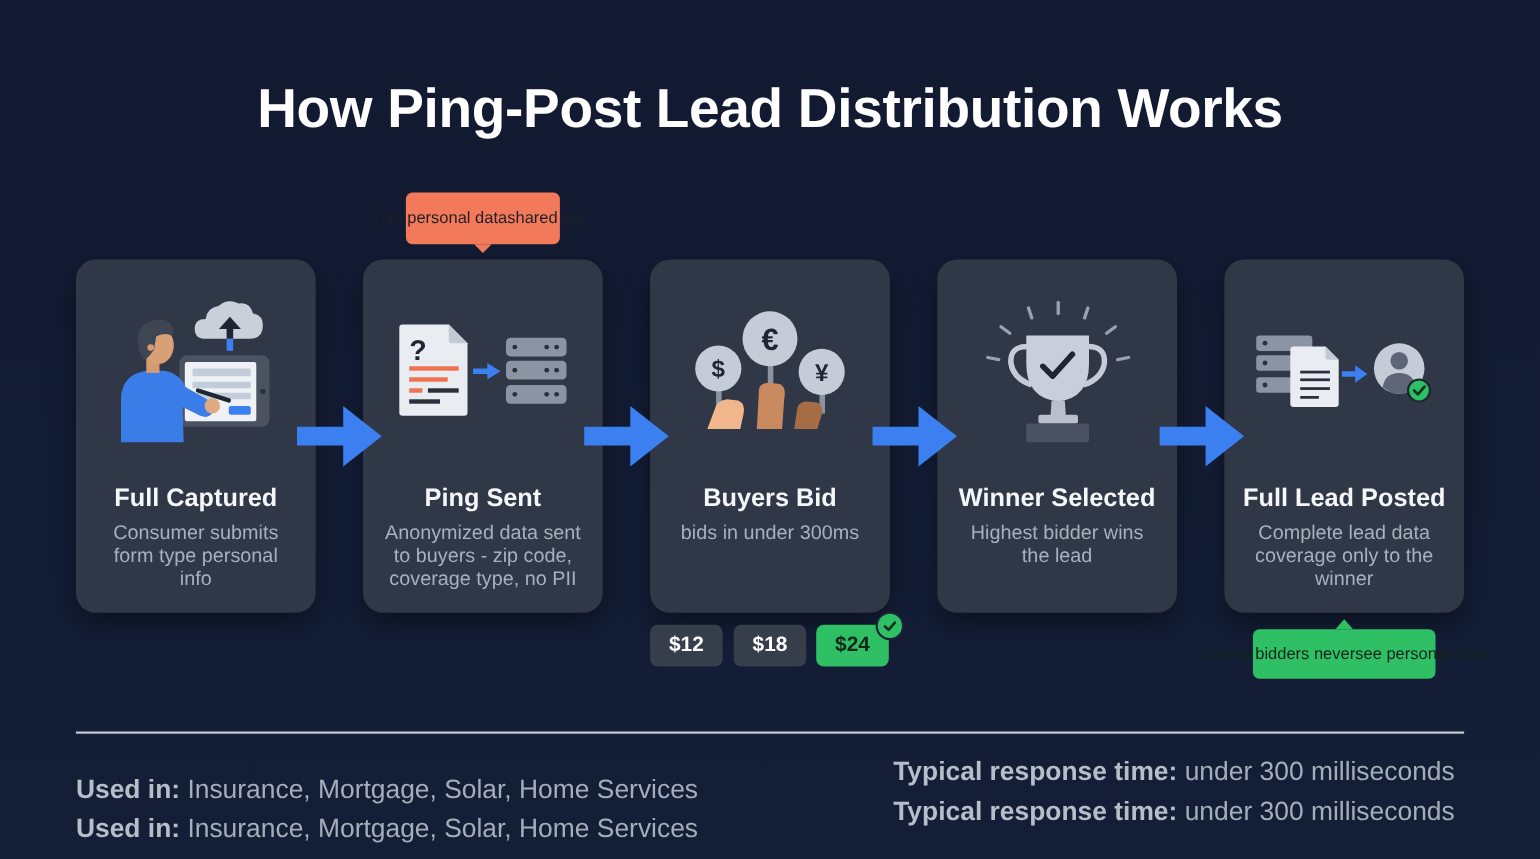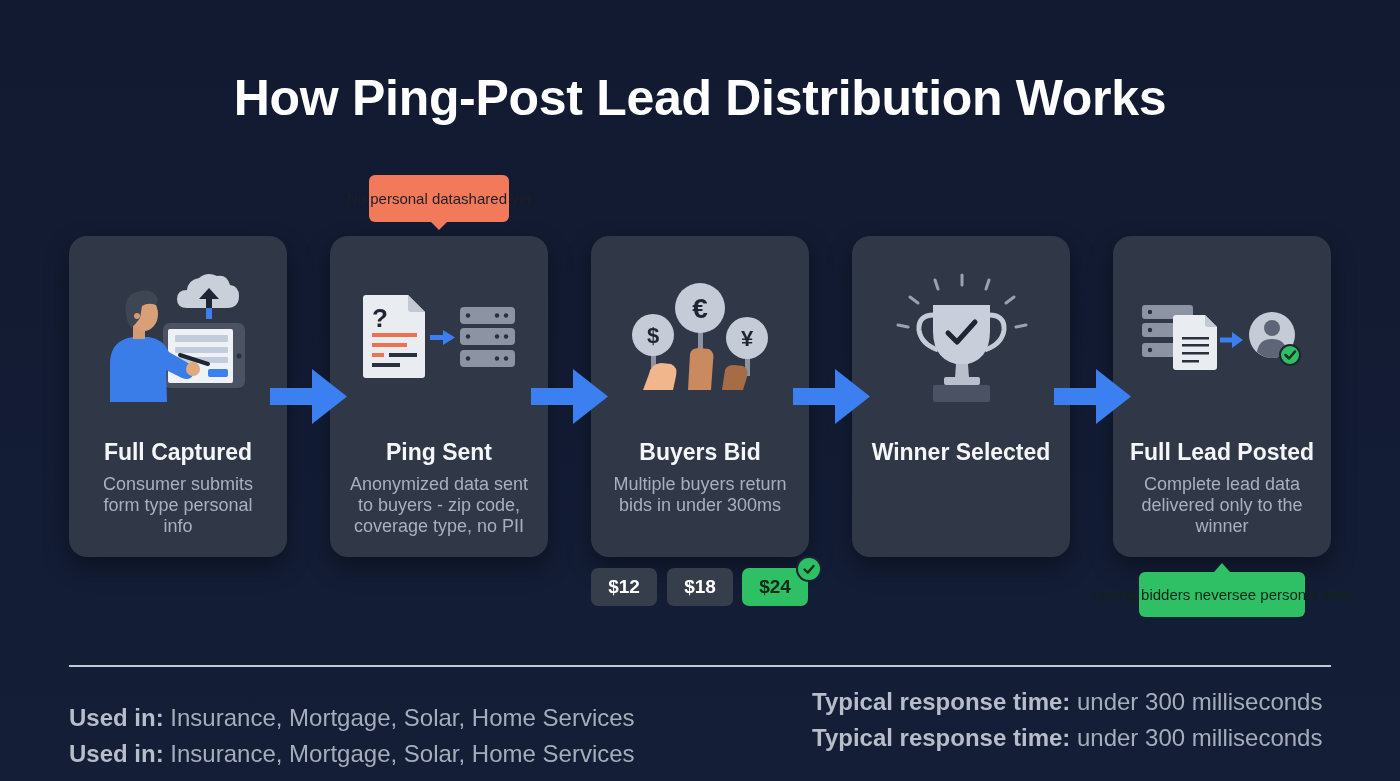--- a/index.html
+++ b/index.html
@@ -112,21 +112,20 @@
       <text x="109" y="82" text-anchor="middle" font-family="Liberation Sans, sans-serif" font-weight="700" font-size="28" fill="#1f2533">€</text>
       <rect x="154" y="118" width="5" height="22" fill="#8c94a3"></rect>
       <circle cx="156" cy="102" r="21" fill="#c5ccd8"></circle>
       <text x="156" y="110" text-anchor="middle" font-family="Liberation Sans, sans-serif" font-weight="700" font-size="22" fill="#1f2533">¥</text>
       <path d="M52,154 L58,138 Q60,128 70,127 L80,128 Q87,131 85,140 L82,154 Z" fill="#f2b68c"></path>
       <path d="M97,154 L99,118 Q100,112 108,112 L118,113 Q124,116 122,126 L120,154 Z" fill="#c88a5e"></path>
       <path d="M131,154 L134,134 Q136,129 143,129 L152,130 Q158,133 156,141 L152,154 Z" fill="#a56c45"></path>
     </svg>
     <div class="ctitle">Buyers Bid</div>
     <div class="cdesc">
-      <span>Multiple buyers return</span>
       <span>bids in under 300ms</span>
     </div>
   </div>
 
   <div class="card" style="left:852px">
     <svg class="icon" viewBox="0 0 218 180">
       <g stroke="#9aa2b0" stroke-width="3" stroke-linecap="round">
         <line x1="110" y1="39" x2="110" y2="49"></line>
         <line x1="83" y1="44" x2="86" y2="53"></line>
         <line x1="137" y1="44" x2="134" y2="53"></line>
@@ -137,20 +136,24 @@
       </g>
       <path d="M82,79 Q66,79 67,94 Q69,108 86,114" stroke="#c5ccd8" stroke-width="5" fill="none"></path>
       <path d="M137,79 Q153,79 152,94 Q150,108 133,114" stroke="#c5ccd8" stroke-width="5" fill="none"></path>
       <path d="M81,69 L138,69 L138,95 Q138,126 110,129 Q81,126 81,95 Z" fill="#c8cfda"></path>
       <polyline points="96,97 105,106 123,86" stroke="#1f2533" stroke-width="5" fill="none" stroke-linecap="round" stroke-linejoin="round"></polyline>
       <path d="M104,128 L116,128 L117,142 L103,142 Z" fill="#b9c0cc"></path>
       <rect x="92" y="141" width="36" height="8" rx="2" fill="#b9c0cc"></rect>
       <rect x="81" y="149" width="57" height="17" rx="2" fill="#4a5264"></rect>
     </svg>
     <div class="ctitle">Winner Selected</div>
+    <div class="cdesc">
+      <span>Highest bidder wins</span>
+      <span>the lead</span>
+    </div>
   </div>
 
   <div class="card" style="left:1113px">
     <svg class="icon" viewBox="0 0 218 180">
       <rect x="29" y="69" width="51" height="14" rx="3" fill="#8c94a3"></rect>
         <circle cx="37" cy="76" r="2.2" fill="#2a303c"></circle>
       <rect x="29" y="87" width="51" height="14" rx="3" fill="#8c94a3"></rect>
         <circle cx="37" cy="94" r="2.2" fill="#2a303c"></circle>
       <rect x="29" y="107" width="51" height="14" rx="3" fill="#8c94a3"></rect>
         <circle cx="37" cy="114" r="2.2" fill="#2a303c"></circle>
@@ -163,21 +166,21 @@
       <polygon points="107,101.5 119,101.5 119,96 130,104 119,112 119,106.5 107,106.5" fill="#3c7ff0"></polygon>
       <circle cx="159" cy="99" r="23" fill="#c5ccd8"></circle>
       <circle cx="159" cy="92" r="8" fill="#5d6576"></circle>
       <path d="M144,116 Q146,103 159,103 Q172,103 174,116 Q167,122 159,122 Q151,122 144,116 Z" fill="#5d6576"></path>
       <circle cx="177" cy="119" r="10" fill="#2fbf64" stroke="#1f2533" stroke-width="2"></circle>
       <polyline points="172.5,119 176,122.5 182,115.5" stroke="#163321" stroke-width="2.5" fill="none" stroke-linecap="round" stroke-linejoin="round"></polyline>
     </svg>
     <div class="ctitle">Full Lead Posted</div>
     <div class="cdesc">
       <span>Complete lead data</span>
-      <span>delivered only to the</span>
+      <span>coverage only to the</span>
       <span>winner</span>
     </div>
   </div>
 
   <svg class="arrow" style="left:270px" viewBox="0 0 78 58">
       <polygon points="0,20 42,20 42,1 77,28.5 42,56 42,37 0,37" fill="#3c7ff0"></polygon>
     </svg>
   <svg class="arrow" style="left:531px" viewBox="0 0 78 58">
       <polygon points="0,20 42,20 42,1 77,28.5 42,56 42,37 0,37" fill="#3c7ff0"></polygon>
     </svg>

